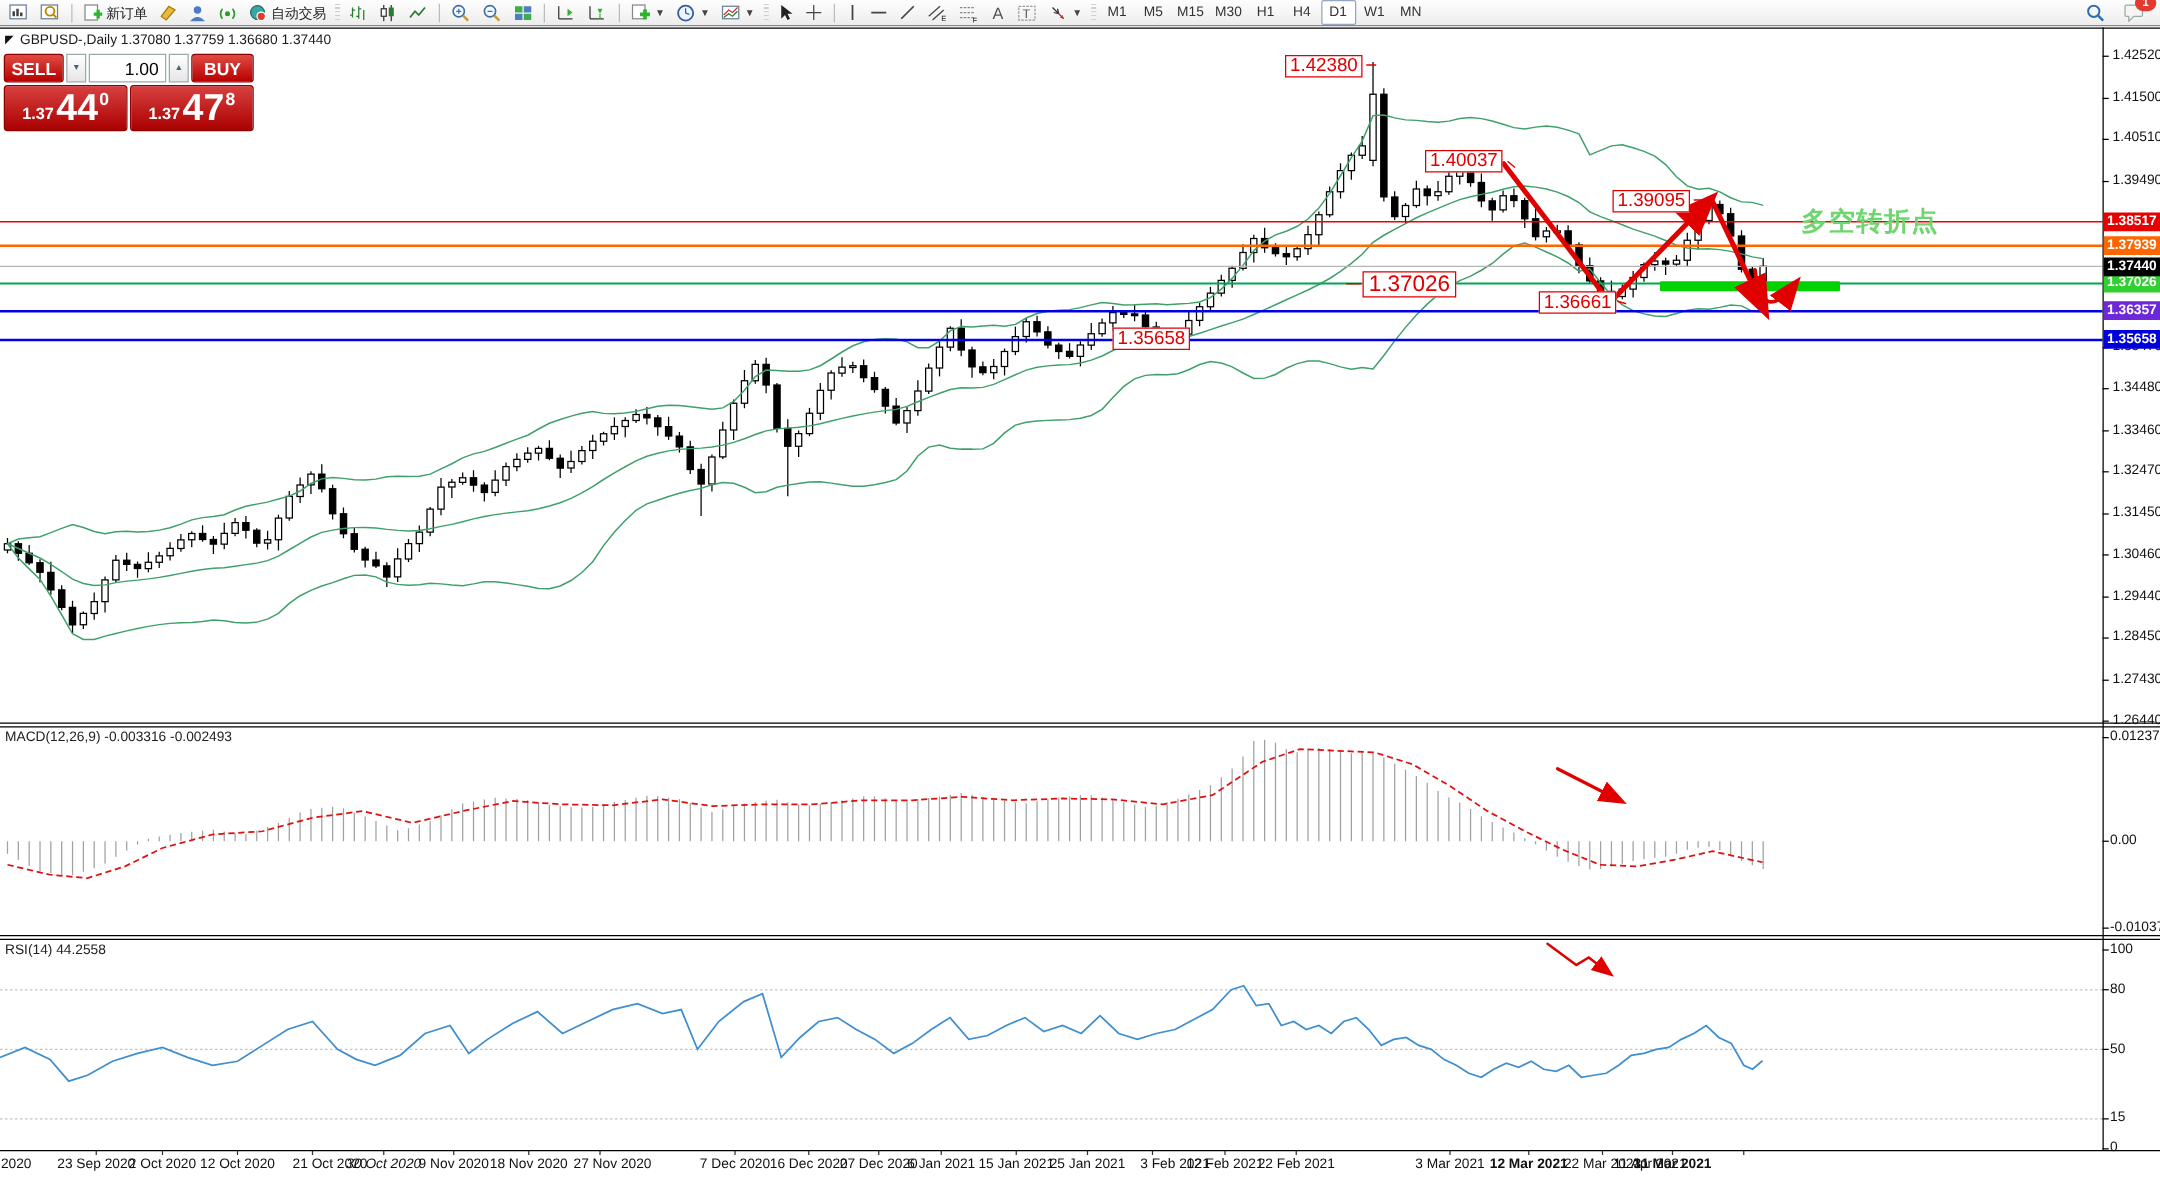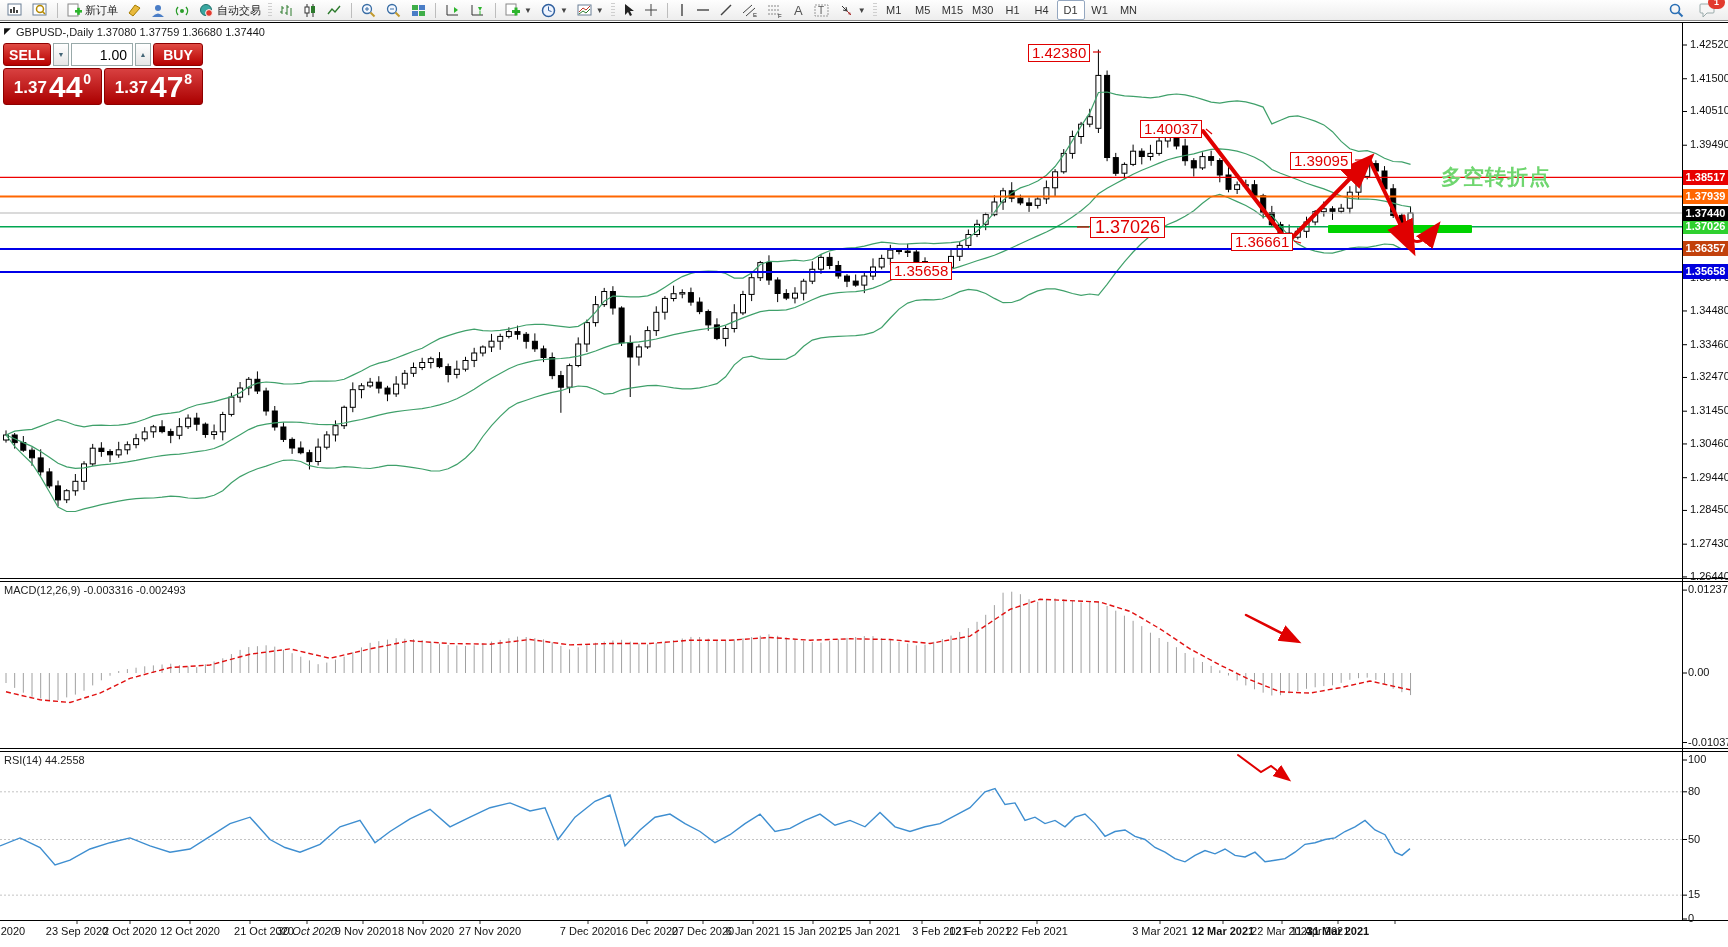--- a/index.html
+++ b/index.html
@@ -43,21 +43,21 @@
     justify-content:center;border-radius:3px;background:linear-gradient(#e04b43,#b70000);
     border:1px solid #8e0000;box-sizing:border-box}
   #sell-btn{width:48px}#buy-btn{width:50px}
   .spin{width:16px;background:linear-gradient(#fff,#e6e6e6);border:1px solid #9aa;display:flex;
     align-items:center;justify-content:center;font-size:7px;color:#467;box-sizing:border-box}
   #vol{flex:1;border:1px solid #9aa;background:#fff;font-size:14px;color:#000;text-align:right;
     padding:0 5px;font-family:"Liberation Sans",sans-serif;box-sizing:border-box;min-width:0}
   .qbig{display:flex;gap:2px;height:37px;margin-top:2px}
   .qprice{flex:1;border-radius:3px;background:linear-gradient(#d84040,#ab0000);border:1px solid #8e0000;
     color:#fff;display:flex;align-items:flex-end;justify-content:center;padding:1px 3px 3px;box-sizing:border-box}
-  .qsmall{font-size:17px;font-weight:bold;margin:0 2px 3px 0}
+  .qsmall{font-size:13px;font-weight:bold;margin:0 2px 3px 0}
   .qhuge{font-size:30px;font-weight:bold;line-height:29px}
   .qsup{font-size:14px;font-weight:bold;margin:1px 0 14px 1px}
   svg text{font-family:"Liberation Sans",sans-serif}
 </style>
 </head>
 <body id="page">
 
 <div id="toolbar">
   <div class="tbtn">
       <svg width="16" height="14">
@@ -889,21 +889,21 @@
 <div class="plabel" style="left:1028px;top:44px">1.42380</div>
 <div class="plabel" style="left:1140px;top:120px">1.40037</div>
 <div class="plabel" style="left:1290px;top:152px">1.39095</div>
 <div class="plabel big" style="left:1090px;top:217px">1.37026</div>
 <div class="plabel" style="left:1231px;top:233px">1.36661</div>
 <div class="plabel" style="left:890px;top:262px">1.35658</div>
 
 <div class="tag" style="top: 169.919px; background: rgb(232, 0, 0);">1.38517</div>
 <div class="tag" style="top: 189.039px; background: rgb(255, 102, 0);">1.37939</div>
 <div class="tag" style="top: 219.242px; background: rgb(47, 208, 47);">1.37026</div>
-<div class="tag" style="top: 241.372px; background: #c2410c;">1.36357</div>
+<div class="tag" style="top: 241.372px; background: #6d28d9;">1.36357</div>
 <div class="tag" style="top: 264.495px; background: rgb(0, 0, 221);">1.35658</div>
 <div class="tag" style="top: 205.546px; background: rgb(0, 0, 0);">1.37440</div>
 <div class="itick-label" style="left: 1688px; top: 583.108px;">0.012372</div>
 <div class="itick-label" style="left: 1688px; top: 666px;">0.00</div>
 <div class="itick-label" style="left: 1688px; top: 735.506px;">-0.010374</div>
 <div class="itick-label" style="left: 1688px; top: 753px;">100</div>
 <div class="itick-label" style="left: 1688px; top: 784.8px;">80</div>
 <div class="itick-label" style="left: 1688px; top: 832.5px;">50</div>
 <div class="itick-label" style="left: 1688px; top: 888.15px;">15</div>
 <div class="itick-label" style="left: 1688px; top: 912px;">0</div>

